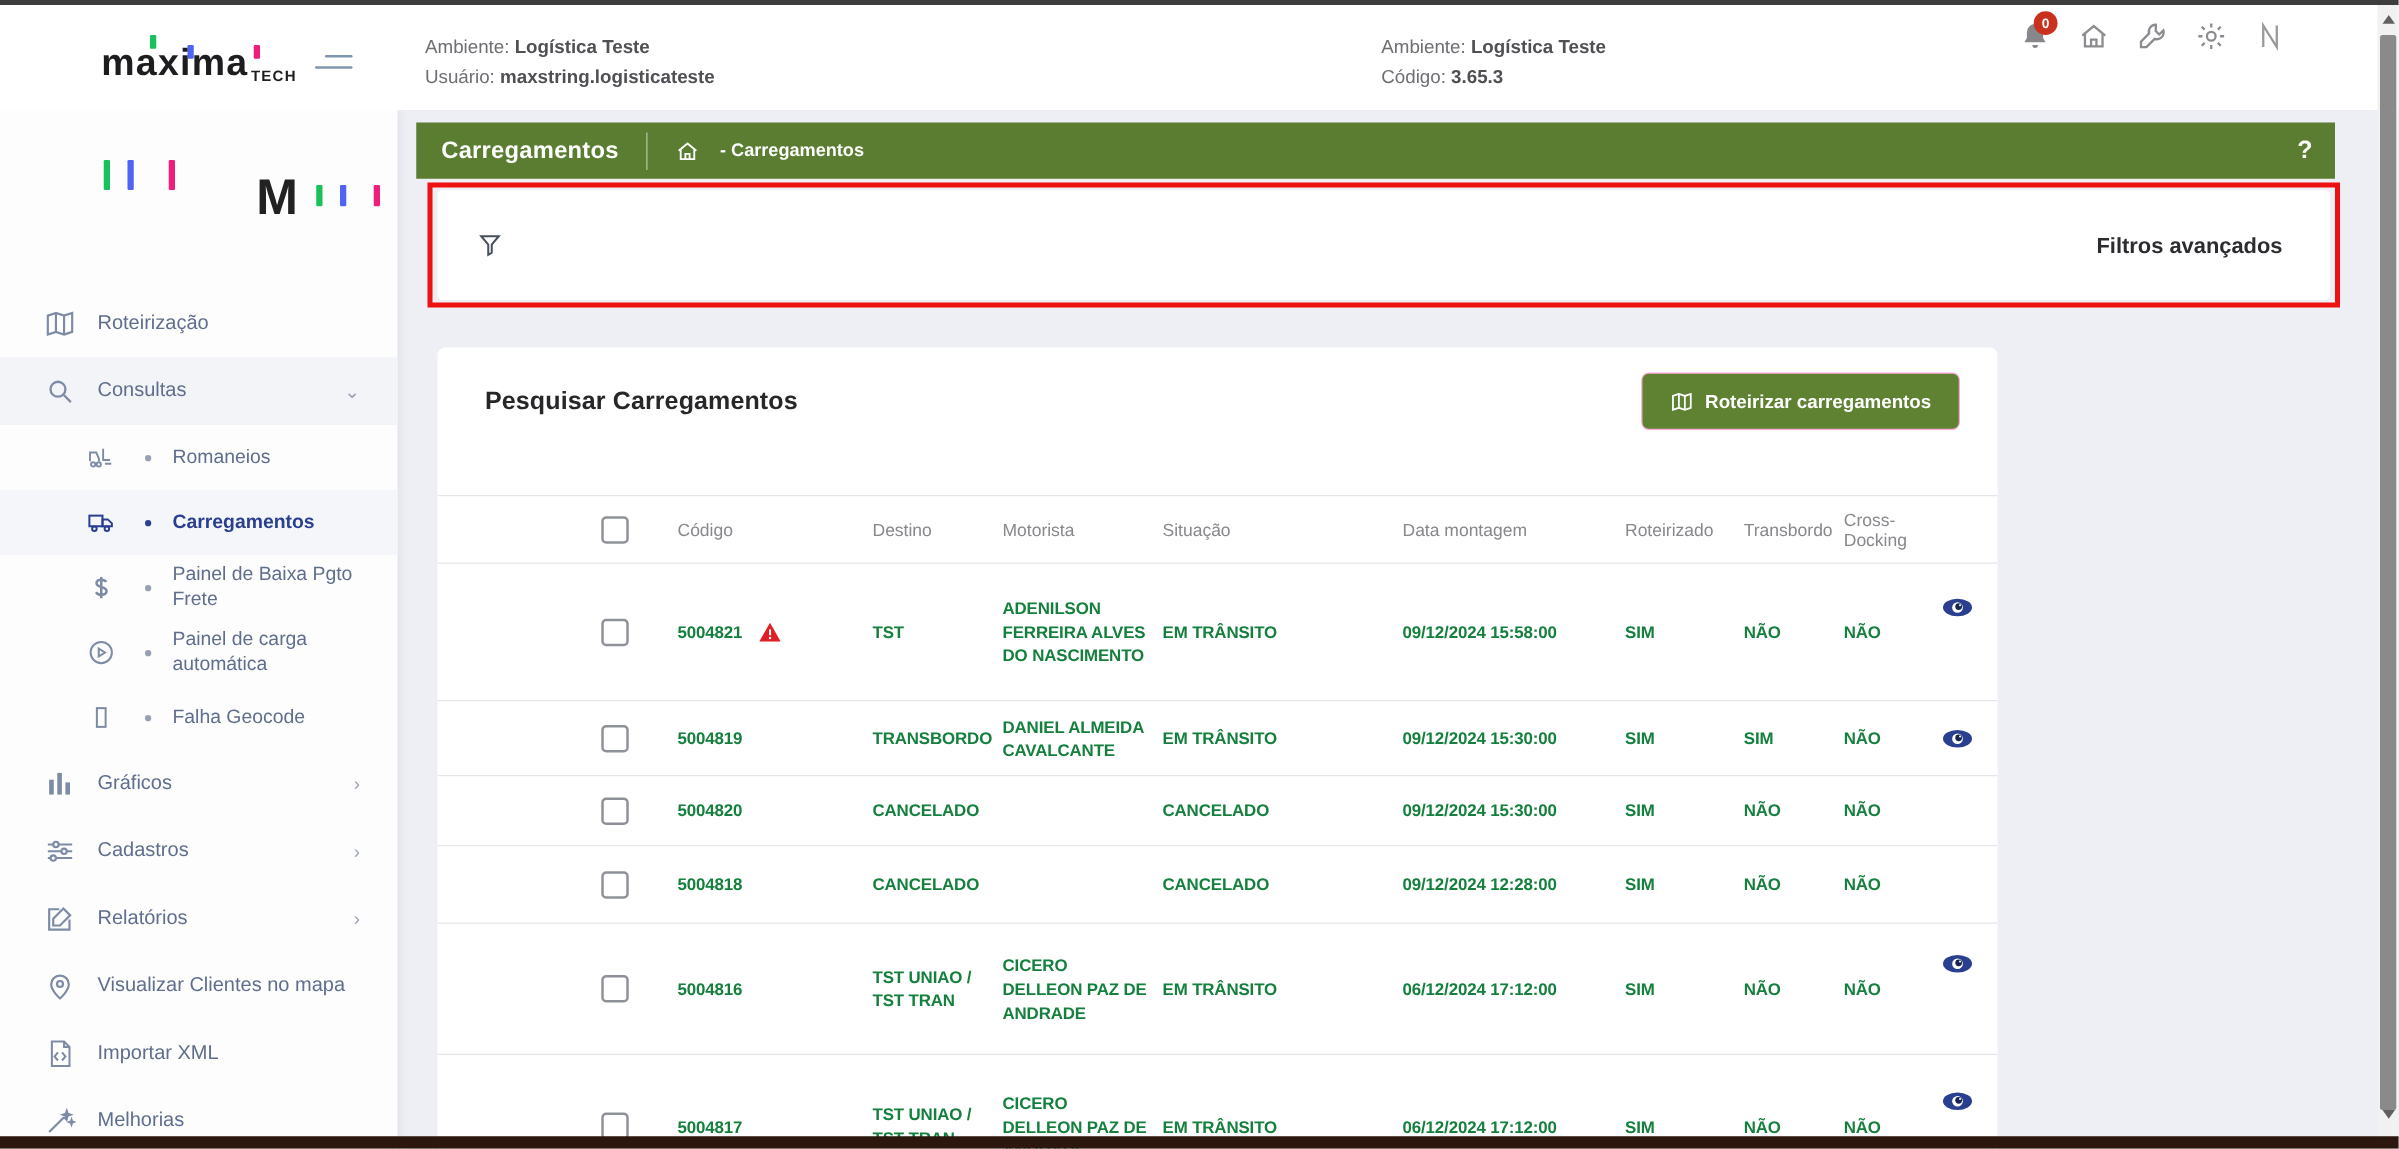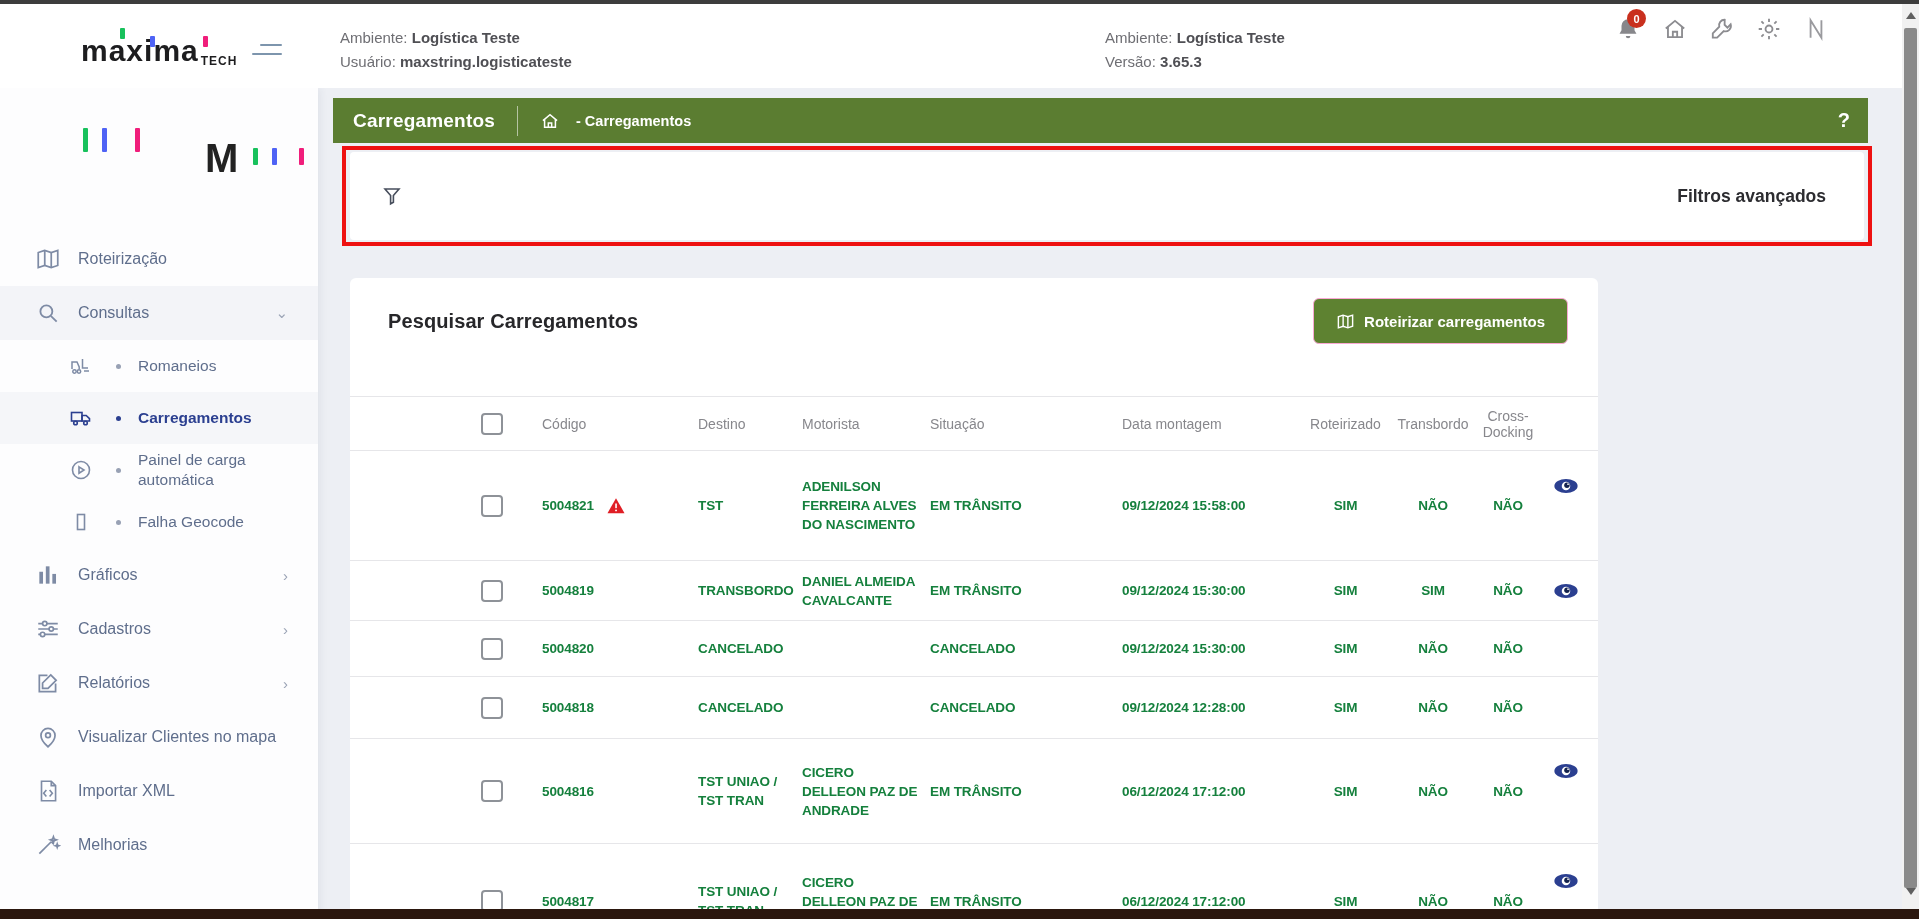--- a/index.html
+++ b/index.html
@@ -95,21 +95,21 @@
           align-items:center; border-bottom:1px solid #e6e6e9; }
   .trow.thead { border-top:1px solid #e6e6e9; min-height:55px; color:#87878c; font-size:14px; font-weight:400; }
   .cell { padding:6px 4px 6px 0; }
   .c-check { display:flex; }
   .checkbox { width:22px; height:22px; border:2px solid #8e9298; border-radius:4px; margin-left:131px; background:#fff; cursor:pointer; }
   .c-codigo { padding-left:22px; display:flex; align-items:center; gap:12px; }
   .c-destino { padding-left:3px; }
   .c-motorista { padding-left:2px; }
   .c-situacao { padding-left:5px; }
   .c-data { padding-left:7px; }
-  .c-center { text-align:center; }
+  .c-center { }
   .th-acoes { text-align:center; width:240px; }
   .tdata { font-size:13.5px; font-weight:600; color:#15803d; letter-spacing:-.1px; line-height:19px; }
   .warn-ic { width:20px; height:20px; flex:0 0 20px; }
   .actions { display:flex; flex-direction:column; gap:14px; padding:10px 0 10px 8px; width:260px; }
   .act-line { display:flex; gap:26px; align-items:center; }
   .act-line.indent { padding-left:52px; }
   .act-line.centered { justify-content:center; padding-right:40px; }
   .aicon { width:26px; height:26px; cursor:pointer; display:flex; align-items:center; justify-content:center; }
   .aicon svg { width:100%; height:100%; }
   .r-h1 { min-height:110px; } .r-h2 { min-height:60px; } .r-h3 { min-height:56px; }
@@ -135,21 +135,21 @@
         <span></span>
         <span></span>
       </div>
 
     <div class="env-block env-1">
       <div><span>Ambiente:</span> <b>Logística Teste</b></div>
       <div><span>Usuário:</span> <b>maxstring.logisticateste</b></div>
     </div>
     <div class="env-block env-2">
       <div><span>Ambiente:</span> <b>Logística Teste</b></div>
-      <div><span>Versão:</span> <b>3.65.3</b></div>
+      <div><span>Código:</span> <b>3.65.3</b></div>
     </div>
 
     <div class="hdr-icons">
       <div class="hicon">
         <svg viewBox="0 0 24 24" fill="#87878b">
             <path d="M12 3a6 6 0 0 0-6 6v4.2L4.2 16.4h15.6L18 13.2V9a6 6 0 0 0-6-6z"></path>
             <path d="M10 18.5a2.1 2.1 0 0 0 4.2 0z"></path>
           </svg>
         <span class="badge">0</span>
       </div>
@@ -230,20 +230,29 @@
           <span class="mi-icon">
             <svg viewBox="0 0 24 24" fill="none" stroke="currentColor" stroke-width="1.6">
               <rect x="2.5" y="6.5" width="10.5" height="8.5"></rect>
               <path d="M13 9.5h4.2l3.3 3.2V15H13z"></path>
               <circle cx="6.5" cy="17" r="1.8"></circle>
               <circle cx="16.5" cy="17" r="1.8"></circle>
             </svg>
           </span>
           <span class="mi-bullet"></span>
           <span class="mi-label">Carregamentos</span>
+        </div>
+        <div class="menu-item lvl-sub">
+          <span class="mi-icon">
+            <svg viewBox="0 0 24 24" fill="none" stroke="currentColor" stroke-width="2">
+              <path d="M16 7.5c-.8-1.2-2.2-1.8-4-1.8-2.2 0-3.8 1.1-3.8 2.9 0 3.9 8 2.1 8 6.2 0 1.9-1.8 3-4.2 3-2 0-3.5-.8-4.2-2M12 3.5v17"></path>
+            </svg>
+          </span>
+          <span class="mi-bullet"></span>
+          <span class="mi-label">Painel de Baixa Pgto Frete</span>
         </div>
         <div class="menu-item lvl-sub">
           <span class="mi-icon">
             <svg viewBox="0 0 24 24" fill="none" stroke="currentColor" stroke-width="1.6">
               <circle cx="12" cy="12" r="8.5"></circle>
               <path d="M10 8.8l5 3.2-5 3.2z"></path>
             </svg>
           </span>
           <span class="mi-bullet"></span>
           <span class="mi-label">Painel de carga automática</span>

